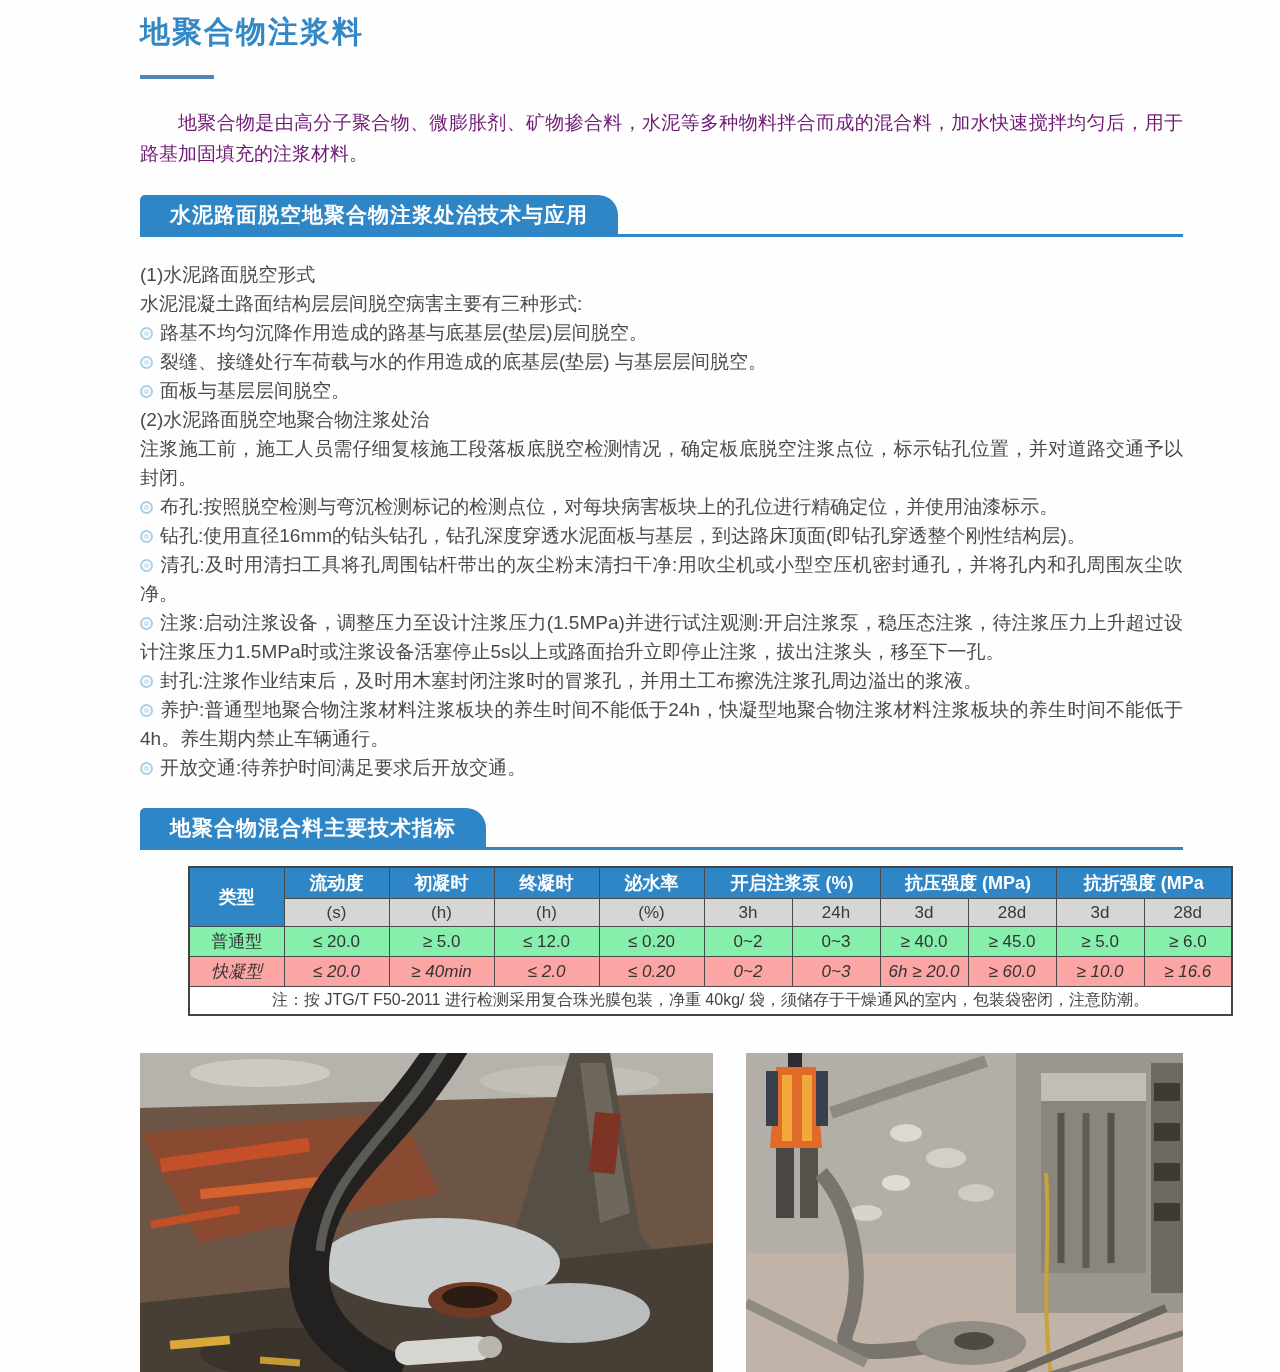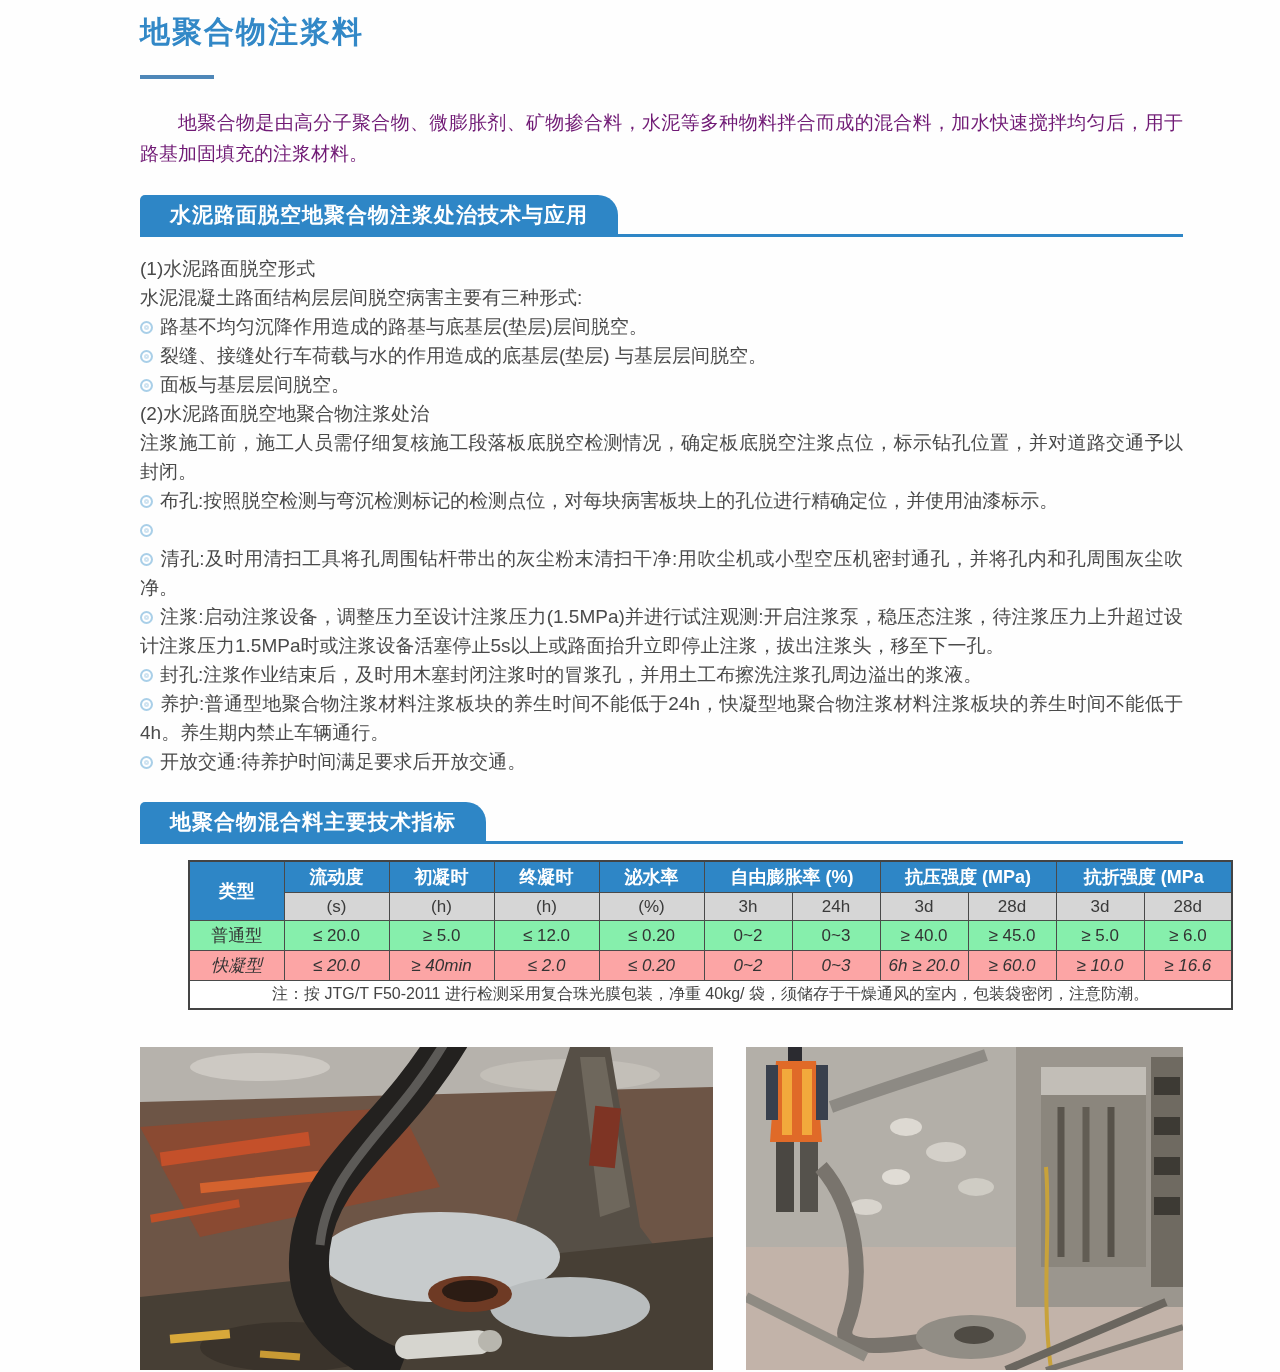--- a/index.html
+++ b/index.html
@@ -30,21 +30,21 @@
   
   .banner { border-bottom:3px solid #2e86c6; margin-top:26px; }
   .banner-tab {
     display:inline-block; background:#2e86c6; color:#ffffff;
     font-size:21px; font-weight:bold; letter-spacing:1px;
     padding:6px 30px 5px 30px;
     border-radius:5px 20px 0 0;
   }
 
   
-  .bodytext { margin-top:17px; }
+  .bodytext { margin-top:23px; }
   .bodytext p {
     font-size:19px; line-height:29px; color:#4a4a4a; text-align:justify;
   }
   .bullet {
     display:inline-block; width:13px; height:13px; border-radius:50%;
     border:2px solid #a9cfe8; background:#ffffff;
     box-shadow: inset 0 0 0 2px #ffffff, inset 0 0 0 4px #cfe3f1;
     margin-right:7px; vertical-align:-1px;
   }
 
@@ -90,21 +90,21 @@
 
     <div class="bodytext">
       <p><span>(1)水泥路面脱空形式</span></p>
       <p><span>水泥混凝土路面结构层层间脱空病害主要有三种形式:</span></p>
       <p><span class="bullet"></span><span>路基不均匀沉降作用造成的路基与底基层(垫层)层间脱空。</span></p>
       <p><span class="bullet"></span><span>裂缝、接缝处行车荷载与水的作用造成的底基层(垫层) 与基层层间脱空。</span></p>
       <p><span class="bullet"></span><span>面板与基层层间脱空。</span></p>
       <p><span>(2)水泥路面脱空地聚合物注浆处治</span></p>
       <p><span>注浆施工前，施工人员需仔细复核施工段落板底脱空检测情况，确定板底脱空注浆点位，标示钻孔位置，并对道路交通予以封闭。</span></p>
       <p><span class="bullet"></span><span>布孔:按照脱空检测与弯沉检测标记的检测点位，对每块病害板块上的孔位进行精确定位，并使用油漆标示。</span></p>
-      <p><span class="bullet"></span></p>
+      <p><span class="bullet"></span><span>钻孔:使用直径16mm的钻头钻孔，钻孔深度穿透水泥面板与基层，到达路床顶面(即钻孔穿透整个刚性结构层)。</span></p>
       <p><span class="bullet"></span><span>清孔:及时用清扫工具将孔周围钻杆带出的灰尘粉末清扫干净:用吹尘机或小型空压机密封通孔，并将孔内和孔周围灰尘吹净。</span></p>
       <p><span class="bullet"></span><span>注浆:启动注浆设备，调整压力至设计注浆压力(1.5MPa)并进行试注观测:开启注浆泵，稳压态注浆，待注浆压力上升超过设计注浆压力1.5MPa时或注浆设备活塞停止5s以上或路面抬升立即停止注浆，拔出注浆头，移至下一孔。</span></p>
       <p><span class="bullet"></span><span>封孔:注浆作业结束后，及时用木塞封闭注浆时的冒浆孔，并用土工布擦洗注浆孔周边溢出的浆液。</span></p>
       <p><span class="bullet"></span><span>养护:普通型地聚合物注浆材料注浆板块的养生时间不能低于24h，快凝型地聚合物注浆材料注浆板块的养生时间不能低于4h。养生期内禁止车辆通行。</span></p>
       <p><span class="bullet"></span><span>开放交通:待养护时间满足要求后开放交通。</span></p>
     </div>
 
     <div class="banner">
       <span class="banner-tab">地聚合物混合料主要技术指标</span>
     </div>
@@ -124,21 +124,21 @@
             <col style="width:88px">
             <col style="width:88px">
         </colgroup>
         <tbody>
             <tr>
           <th class="cell-blue" rowspan="2">类型</th>
           <th class="cell-blue">流动度</th>
           <th class="cell-blue">初凝时</th>
           <th class="cell-blue">终凝时</th>
           <th class="cell-blue">泌水率</th>
-          <th class="cell-blue" colspan="2">自由膨胀率 (%)</th>
+          <th class="cell-blue" colspan="2">开启注浆泵 (%)</th>
           <th class="cell-blue" colspan="2">抗压强度 (MPa)</th>
           <th class="cell-blue" colspan="2">抗折强度 (MPa</th>
         </tr>
         <tr>
           <td class="cell-unit">(s)</td>
           <td class="cell-unit">(h)</td>
           <td class="cell-unit">(h)</td>
           <td class="cell-unit">(%)</td>
           <td class="cell-unit">3h</td>
           <td class="cell-unit">24h</td>

